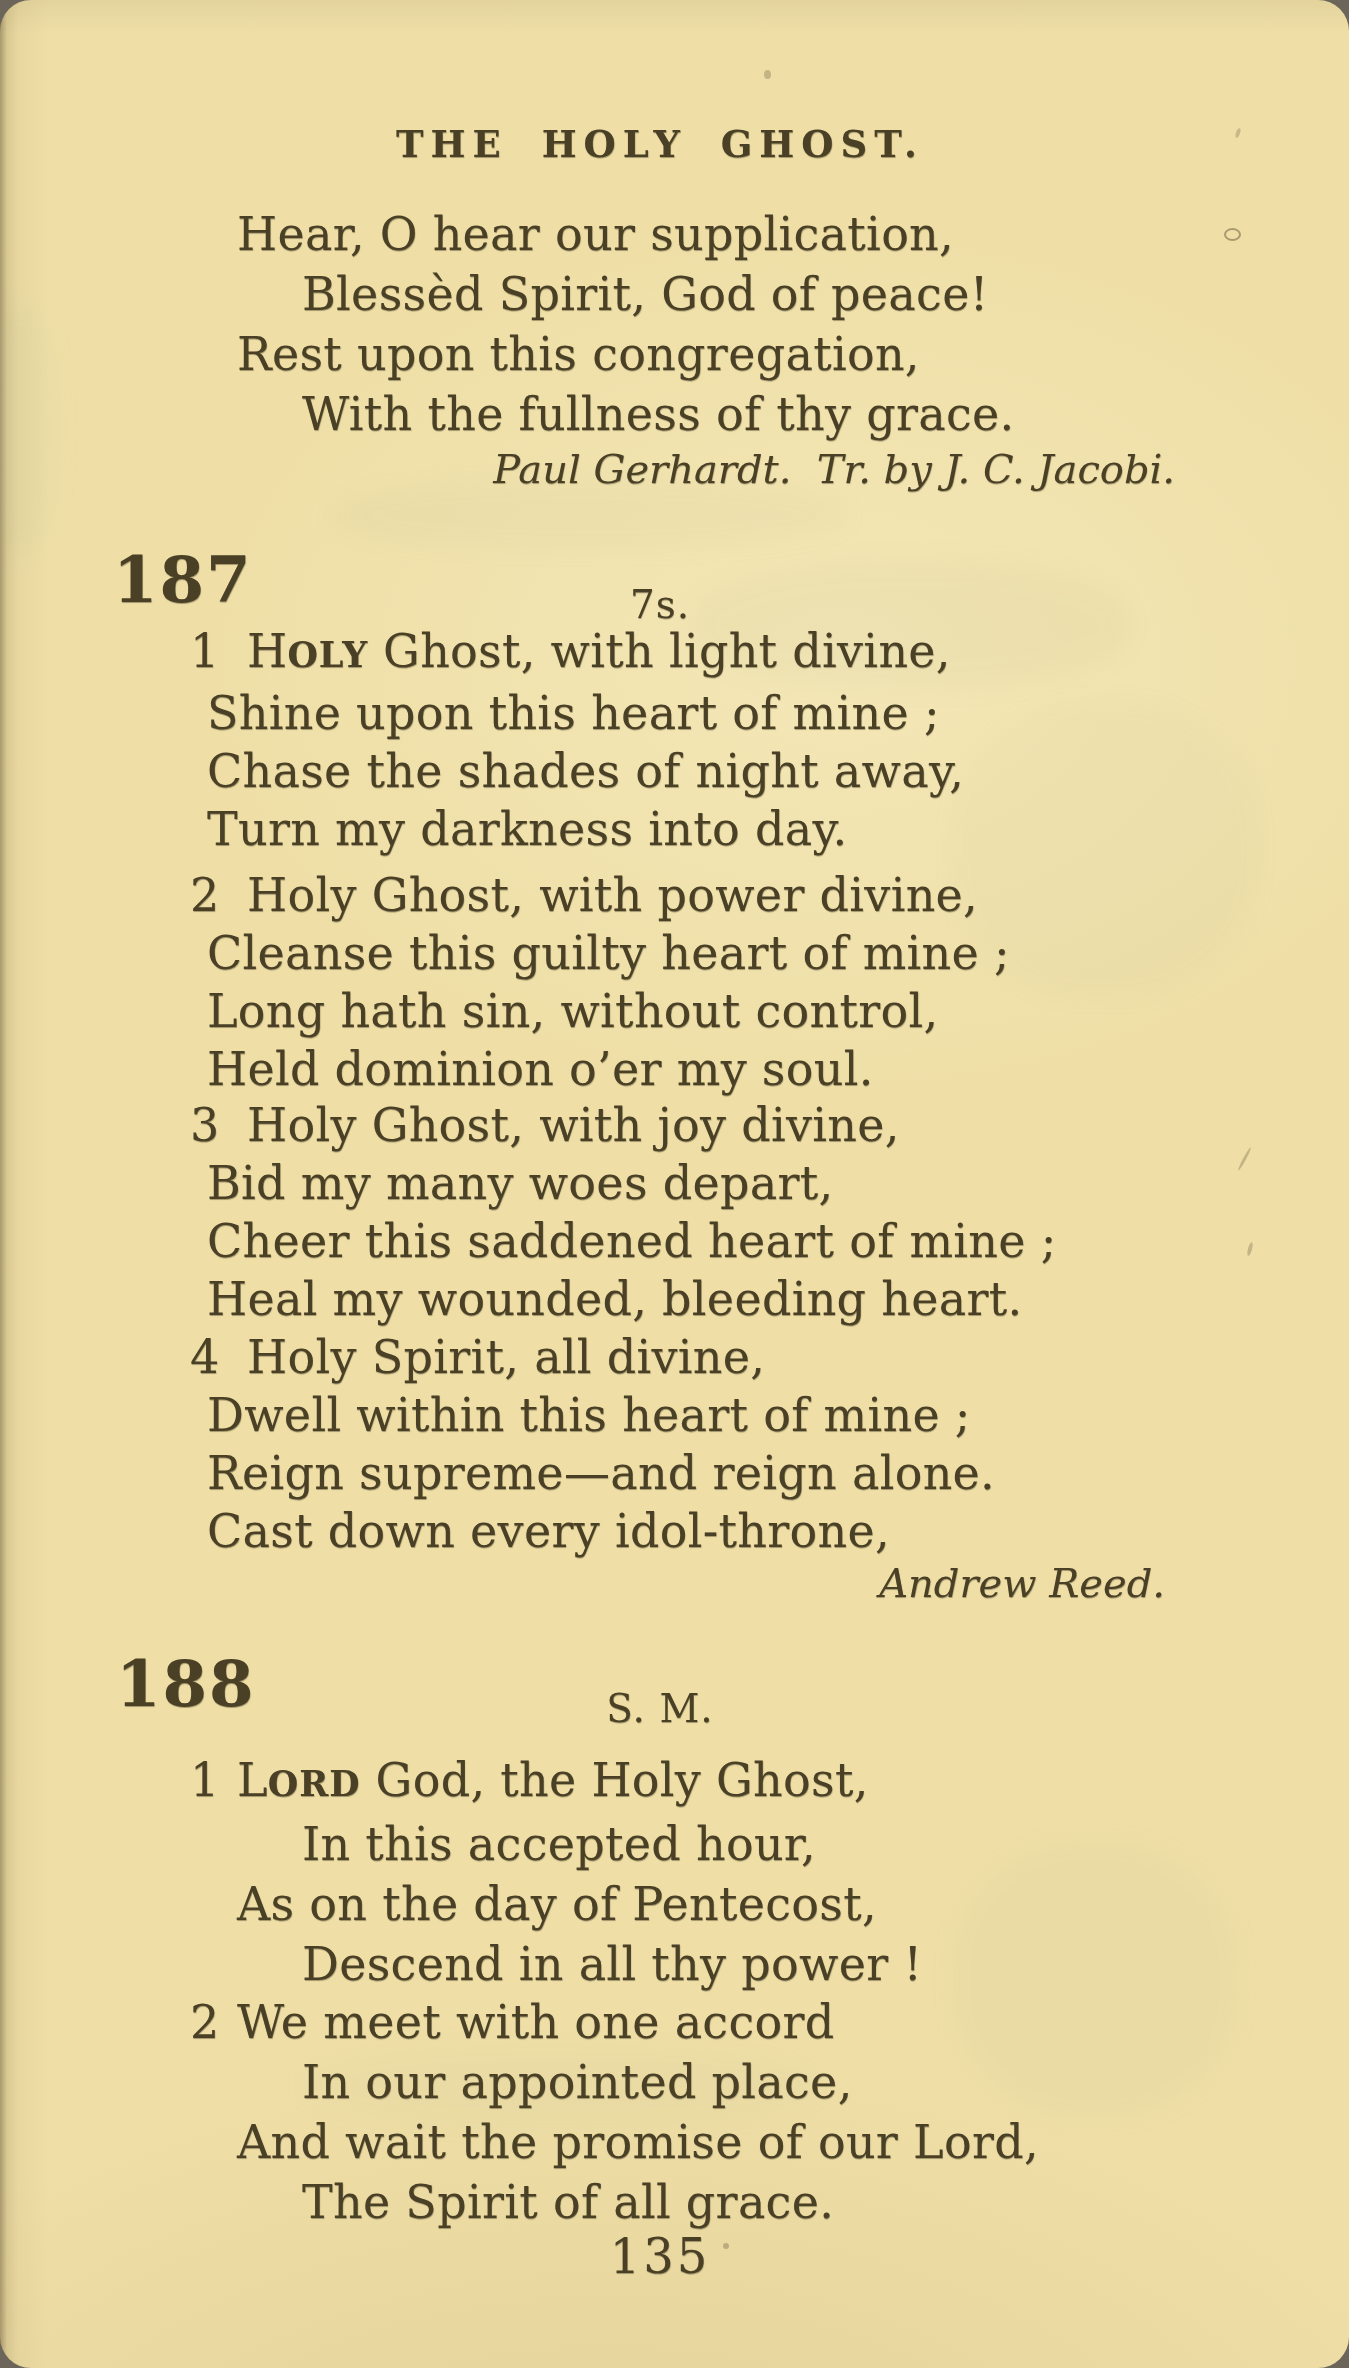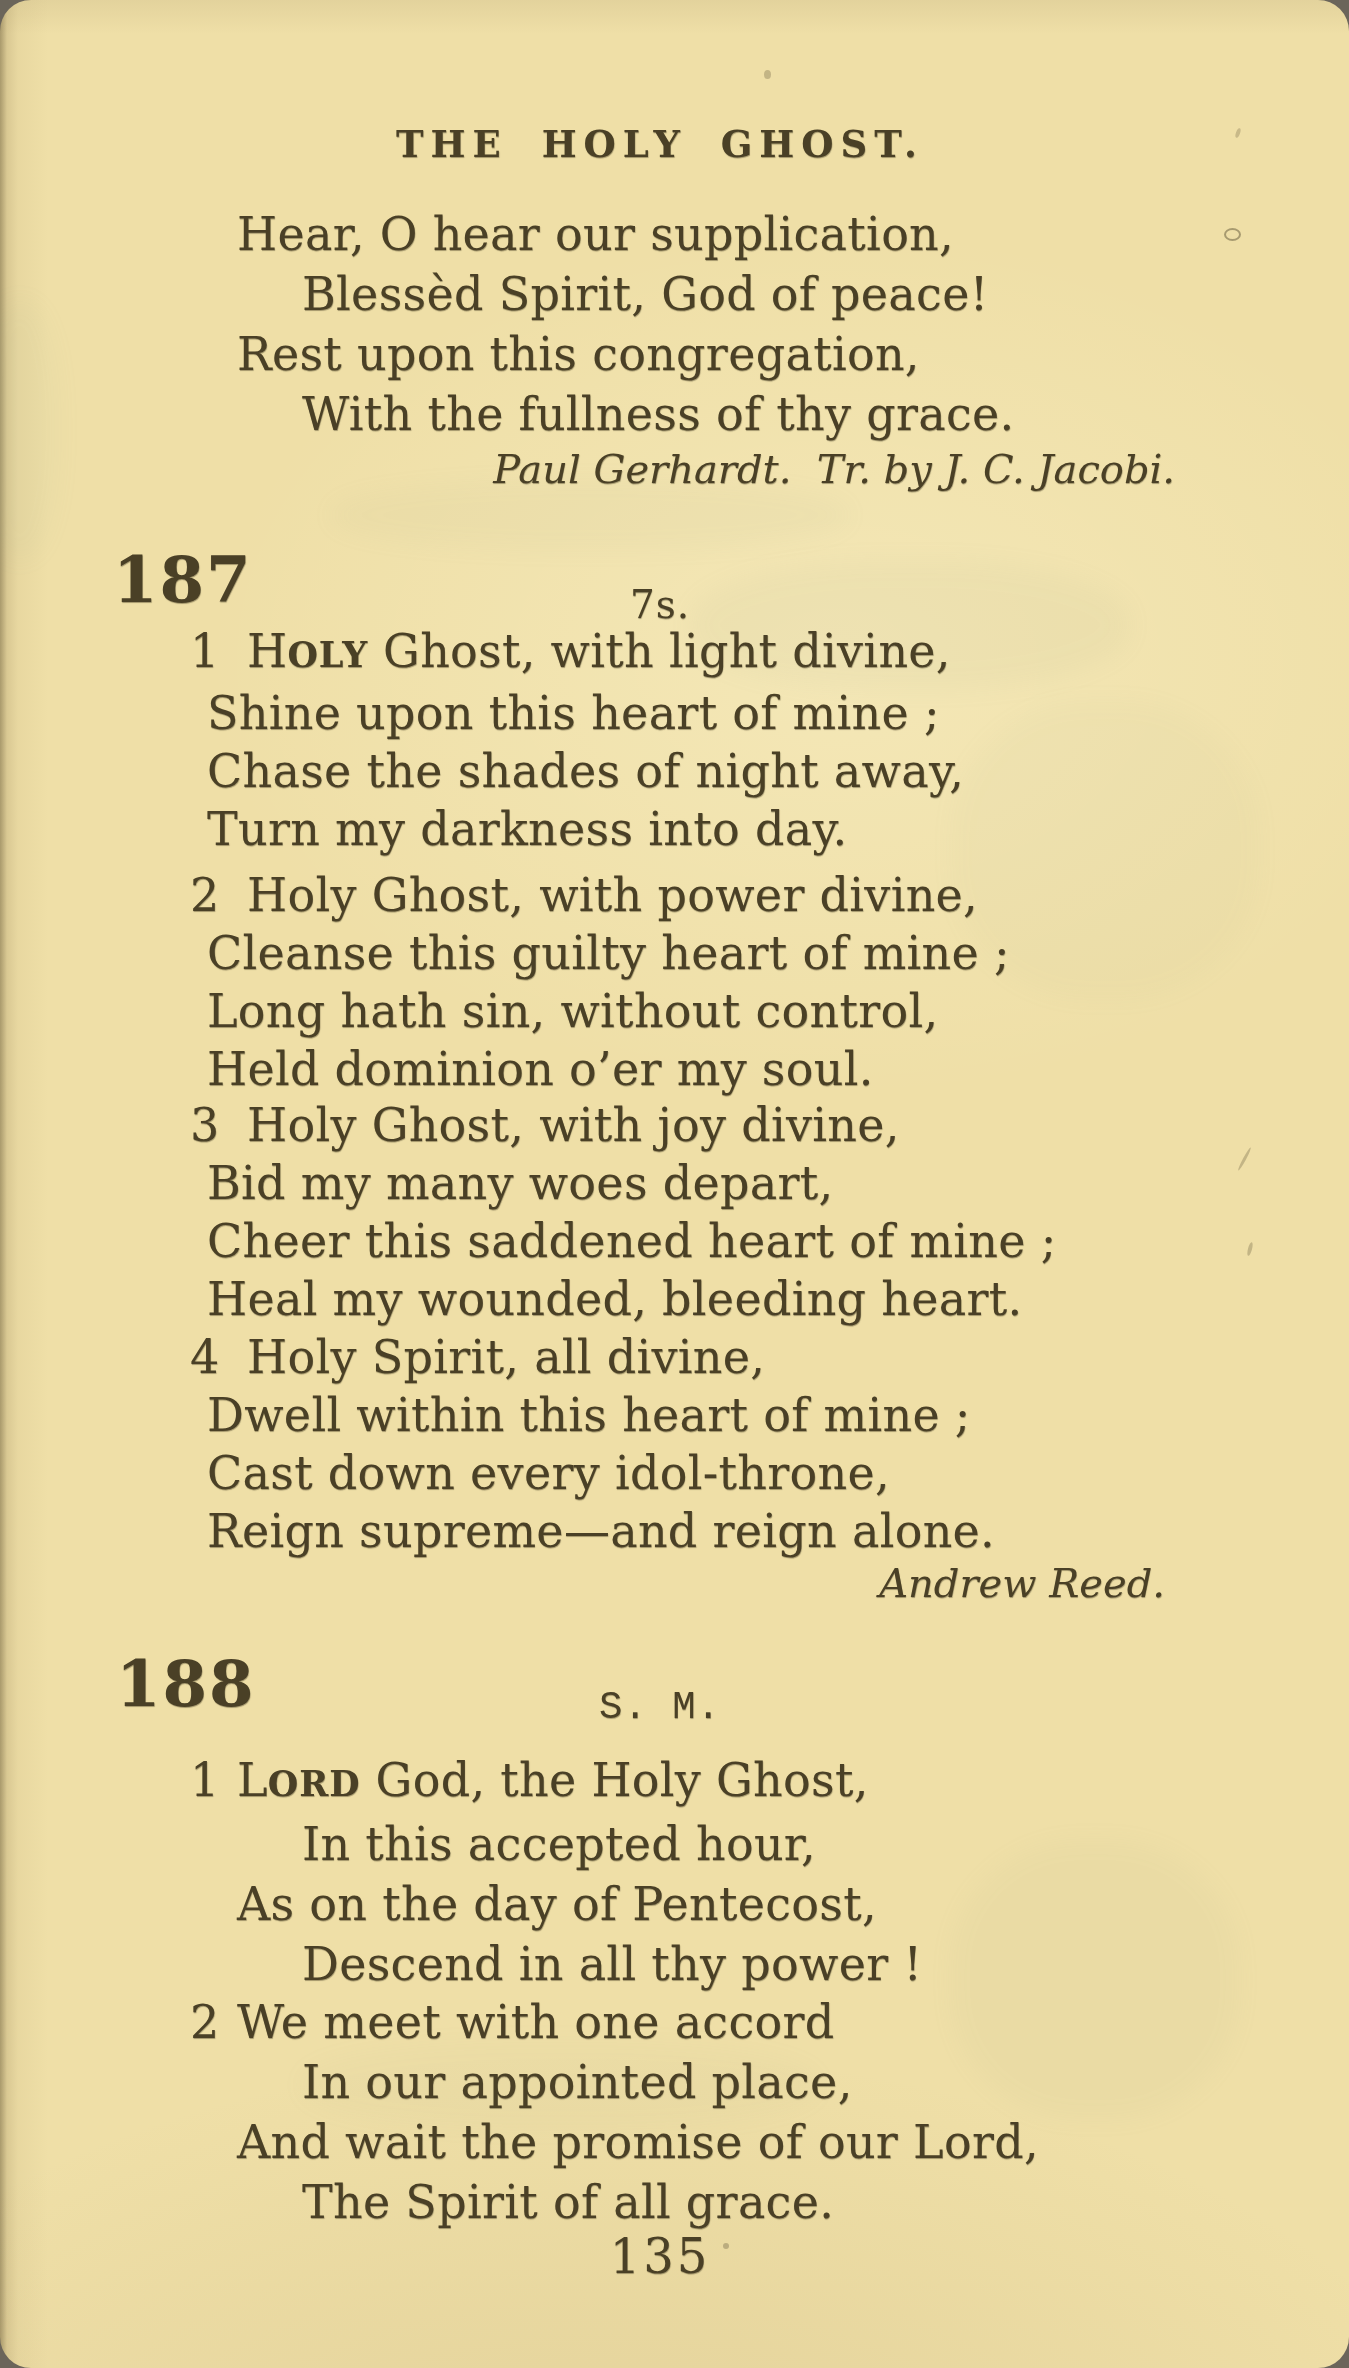--- a/index.html
+++ b/index.html
@@ -46,21 +46,21 @@
   #hymn0 .hymn-no{top:548px;left:113px;}
   #hymn0 .meter{top:582px;}
   #hymn0 .stanza{line-height:58px;}
   #hymn0 .stanzas .stanza:nth-of-type(1){top:622px;}
   #hymn0 .stanzas .stanza:nth-of-type(2){top:866px;}
   #hymn0 .stanzas .stanza:nth-of-type(3){top:1096px;}
   #hymn0 .stanzas .stanza:nth-of-type(4){top:1328px;}
   #hymn0 .attr{top:1560px;left:190px;width:975px;}
 
   #hymn1 .hymn-no{top:1652px;left:116px;}
-  #hymn1 .meter{top:1686px;font-family:Liberation Mono, monospace;}
+  #hymn1 .meter{top:1686px;}
   #hymn1 .stanza{line-height:60px;}
   #hymn1 .stanzas .stanza:nth-of-type(1){top:1750px;}
   #hymn1 .stanzas .stanza:nth-of-type(2){top:1992px;}
 
   .ind0{padding-left:47px;}
   .ind1{padding-left:112px;}
   .ind2{padding-left:17px;}
   .ind4{padding-left:57px;}
 
   .page-no{
@@ -114,22 +114,22 @@
         </div>
         <div class="stanza">
           <div class="vline ind4"><span class="num">3</span>Holy Ghost, with joy divine,</div>
           <div class="vline ind2">Bid my many woes depart,</div>
           <div class="vline ind2">Cheer this saddened heart of mine ;</div>
           <div class="vline ind2">Heal my wounded, bleeding heart.</div>
         </div>
         <div class="stanza">
           <div class="vline ind4"><span class="num">4</span>Holy Spirit, all divine,</div>
           <div class="vline ind2">Dwell within this heart of mine ;</div>
+          <div class="vline ind2">Reign supreme—and reign alone.</div>
           <div class="vline ind2">Cast down every idol-throne,</div>
-          <div class="vline ind2">Reign supreme—and reign alone.</div>
         </div>
       </div>
     <div class="attr">Andrew Reed.</div>
   </section>
 
   <section id="hymn1">
     <div class="hymn-no">188</div>
     <div class="meter">S. M.</div>
     <div class="stanzas">
         <div class="stanza">

